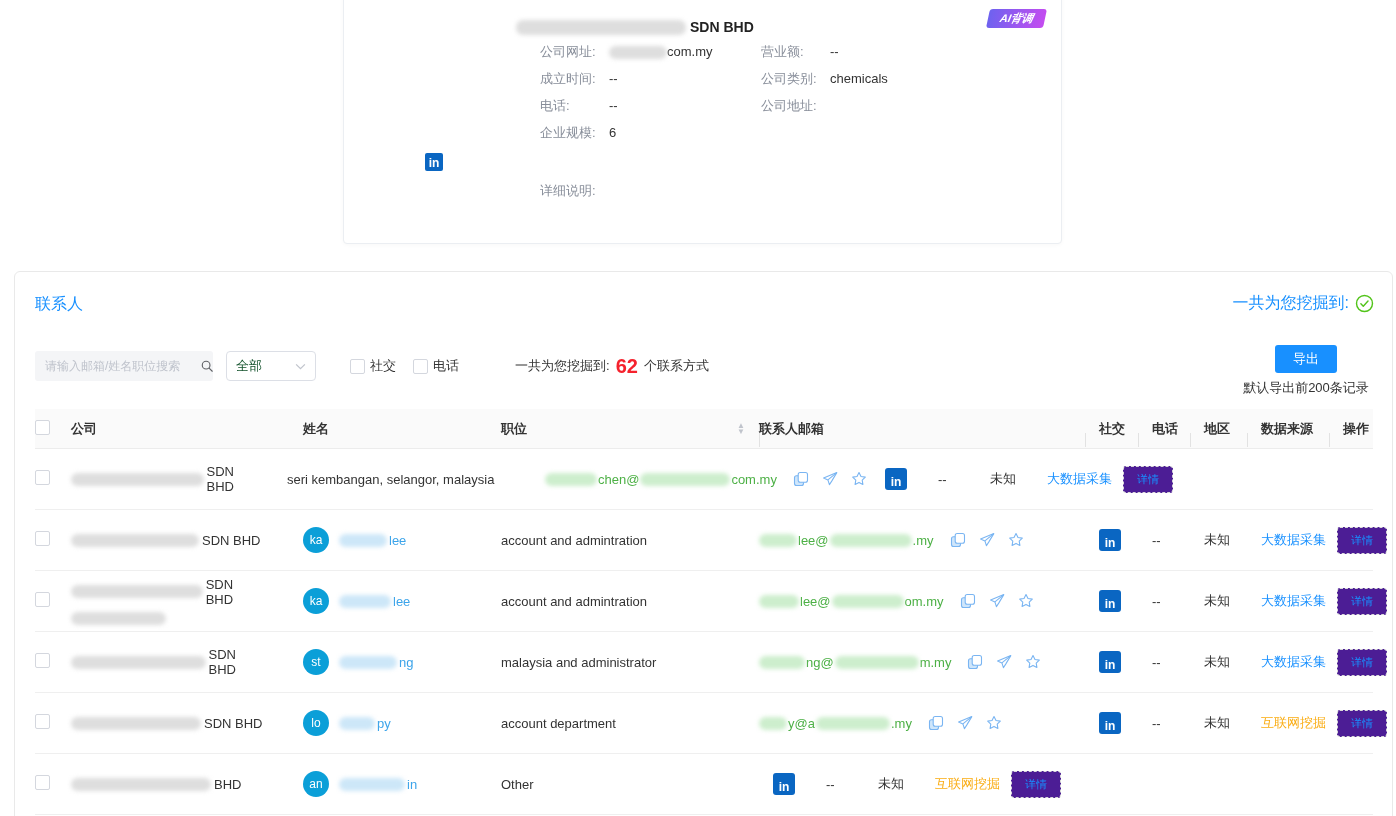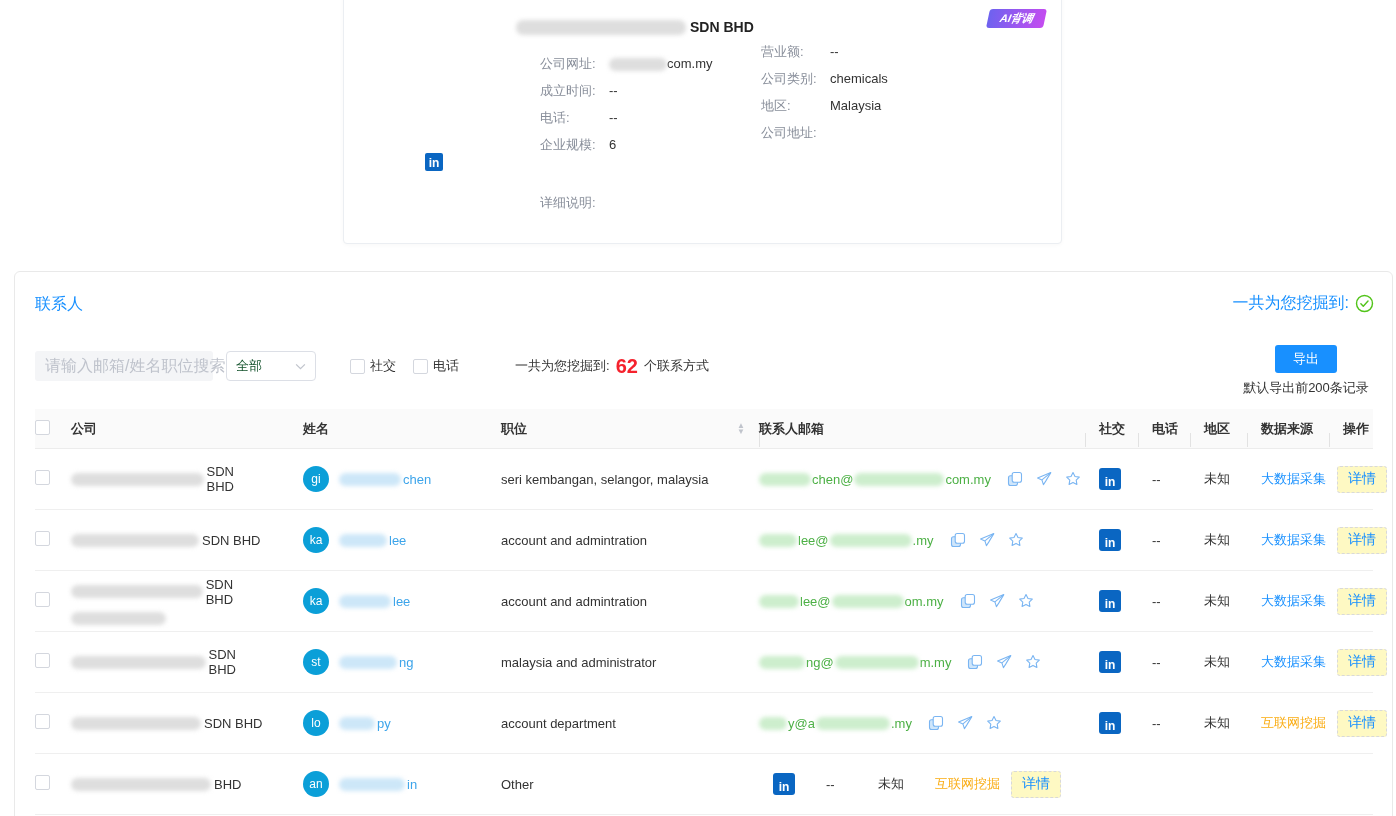--- a/index.html
+++ b/index.html
@@ -14,21 +14,21 @@
   
   .company-card { position:absolute; left:343px; top:-32px; width:719px; height:276px;
     background:#fff; border:1px solid #ebeef2; border-radius:4px; box-shadow:0 1px 4px rgba(0,0,0,.03); }
   .ai-badge { position:absolute; top:40px; right:16px; padding:2px 12px; color:#fff;
     font-size:11px; font-style:italic; font-weight:bold; transform:skewX(-12deg);
     background:linear-gradient(90deg,#6e62ef,#c44cf0); border-radius:3px; }
   .card-name { position:absolute; left:172px; top:50px; display:flex; align-items:center; gap:4px;
     font-weight:bold; font-size:14px; color:#222; }
   .card-name .blur { width:170px; height:15px; }
   .card-cols { position:absolute; top:74px; }
-  .card-cols.left  { left:196px; width:215px;margin-top:12px; }
+  .card-cols.left  { left:196px; width:215px; }
   .card-cols.right { left:417px; width:295px; }
   .cfield { display:flex; margin-bottom:10px; min-height:17px; line-height:17px; }
   .cfield .clabel { width:69px; flex:0 0 69px; color:#878d99; }
   .cfield .cvalue { color:#333; }
   .card-cols.left .cfield:last-child { margin-top:41px; }
   .addr-line { line-height:17px; margin-bottom:1px; }
   .addr-line .blur { height:12px; }
   .card-li { position:absolute; left:81px; top:184px; }
 
   .li-badge { display:inline-flex; width:18px; height:18px; background:#0a66c2; border-radius:2px;
@@ -38,21 +38,21 @@
   
   .contacts-panel { position:absolute; left:14px; top:271px; width:1379px; height:562px;
     background:#fff; border:1px solid #e9e9e9; border-radius:6px; }
   .panel-title { position:absolute; left:20px; top:22px; font-size:16px; color:#1890ff; }
   .panel-status { position:absolute; right:18px; top:21px; display:flex; align-items:center; gap:6px;
     font-size:16px; color:#1890ff; }
 
   .controls { position:absolute; left:20px; top:79px; height:30px; display:flex; align-items:center; }
   .search-box { width:178px; height:30px; background:#f4f5f7; border-radius:3px;
     display:flex; align-items:center; padding:0 10px; }
-  .search-box input { flex:1; border:none; background:transparent; outline:none; font-size:16px;
+  .search-box input { flex:1; border:none; background:transparent; outline:none; font-size:12px;
     color:#333; font-family:inherit; }
   .search-box input::placeholder { color:#bfc3cc; }
   .select-box { margin-left:13px; width:90px; height:30px; border:1px solid #dcdfe6; border-radius:4px;
     display:flex; align-items:center; justify-content:space-between; padding:0 9px; background:#fff; }
   .select-box .sel-val { color:#14532d; }
   .select-box .chev { color:#c0c4cc; font-size:11px; }
   .checks { margin-left:34px; display:flex; gap:17px; }
   .check-item { display:flex; align-items:center; gap:5px; }
   .checkbox { width:15px; height:15px; border:1px solid #d4d7de; border-radius:2px; background:#fff; display:inline-block; }
   .summary { margin-left:56px; display:flex; align-items:center; gap:4px; color:#333; }
@@ -89,22 +89,22 @@
   .company-line { display:flex; align-items:center; gap:3px; }
   .company-line2 { margin-top:3px; }
   .avatar { width:26px; height:26px; border-radius:50%; background:#0b9fd8; color:#fff;
     display:inline-flex; align-items:center; justify-content:center; font-size:12px; flex:0 0 26px; margin-right:10px; }
   .name-text { color:#3ca4ea; display:inline-flex; align-items:center; gap:2px; cursor:pointer; }
   .email-text { color:#4cb045; display:inline-flex; align-items:center; gap:1px; white-space:nowrap; }
   .email-icons { margin-left:16px; display:inline-flex; gap:13px; align-items:center; }
   .email-icons span { display:inline-flex; cursor:pointer; }
   .src-blue { color:#1890ff; }
   .src-orange { color:#faad14; }
-  .detail-btn { width:50px; height:27px; background:#fef9c3; border:1px dashed #d9d9d9; border-radius:3px;
-    color:#1890ff; font-size:14px; cursor:pointer; font-family:Liberation Serif, serif; }
+  .detail-btn { width:50px; height:27px; background:#4c1d95; border:1px dashed #d9d9d9; border-radius:3px;
+    color:#1890ff; font-size:11px; cursor:pointer; font-family:Liberation Serif, serif; }
   .dash { color:#333; }
 </style>
 </head>
 <body>
 
 <div class="company-card">
   <span class="ai-badge">AI背调</span>
   <div class="card-name">
     <span class="blur blur-gray"></span>
     <span>SDN BHD</span>
@@ -132,24 +132,20 @@
       </div>
     </div>
   <div class="card-cols right">
       <div class="cfield">
         <span class="clabel">营业额:</span>
         <span class="cvalue">--</span>
       </div>
       <div class="cfield">
         <span class="clabel">公司类别:</span>
         <span class="cvalue">chemicals</span>
-      </div>
-      <div class="cfield">
-        <span class="clabel">地区:</span>
-        <span class="cvalue">Malaysia</span>
       </div>
       <div class="cfield">
         <span class="clabel">公司地址:</span>
       </div>
     </div>
   <div class="card-li">
     <span class="li-badge">in</span>
   </div>
 </div>
 
@@ -229,27 +225,20 @@
     </div>
     <div>
         <div class="trow">
           <div class="td col-check"><span class="checkbox"></span></div>
           <div class="td col-company">
             <div class="company-line">
               <span class="blur blur-gray" style="width: 135px;"></span>
               <span class="company-text">SDN BHD</span>
             </div>
           </div>
-          <div class="td col-name">
-            <span class="avatar">gi</span>
-            <span class="name-text">
-              <span class="blur blur-blue" style="width: 62px;"></span>
-              <span>chen</span>
-            </span>
-          </div>
           <div class="td col-position">seri kembangan, selangor, malaysia</div>
           <div class="td col-email">
             <span class="email-text"><span class="blur blur-green" style="width: 52px;"></span>chen@<span class="blur blur-green" style="width: 90px;"></span>com.my</span>
             <span class="email-icons">
               <span>
                 <svg width="16" height="16" viewBox="0 0 16 16">
                   <rect x="1.5" y="4.8" width="9" height="9.7" rx="2" fill="#cfe6fb" stroke="#7ab5f2" stroke-width="1.1"></rect>
                   <rect x="5.2" y="1.5" width="9.3" height="9.7" rx="2" fill="#fff" stroke="#7ab5f2" stroke-width="1.1"></rect>
                 </svg>
               </span>

